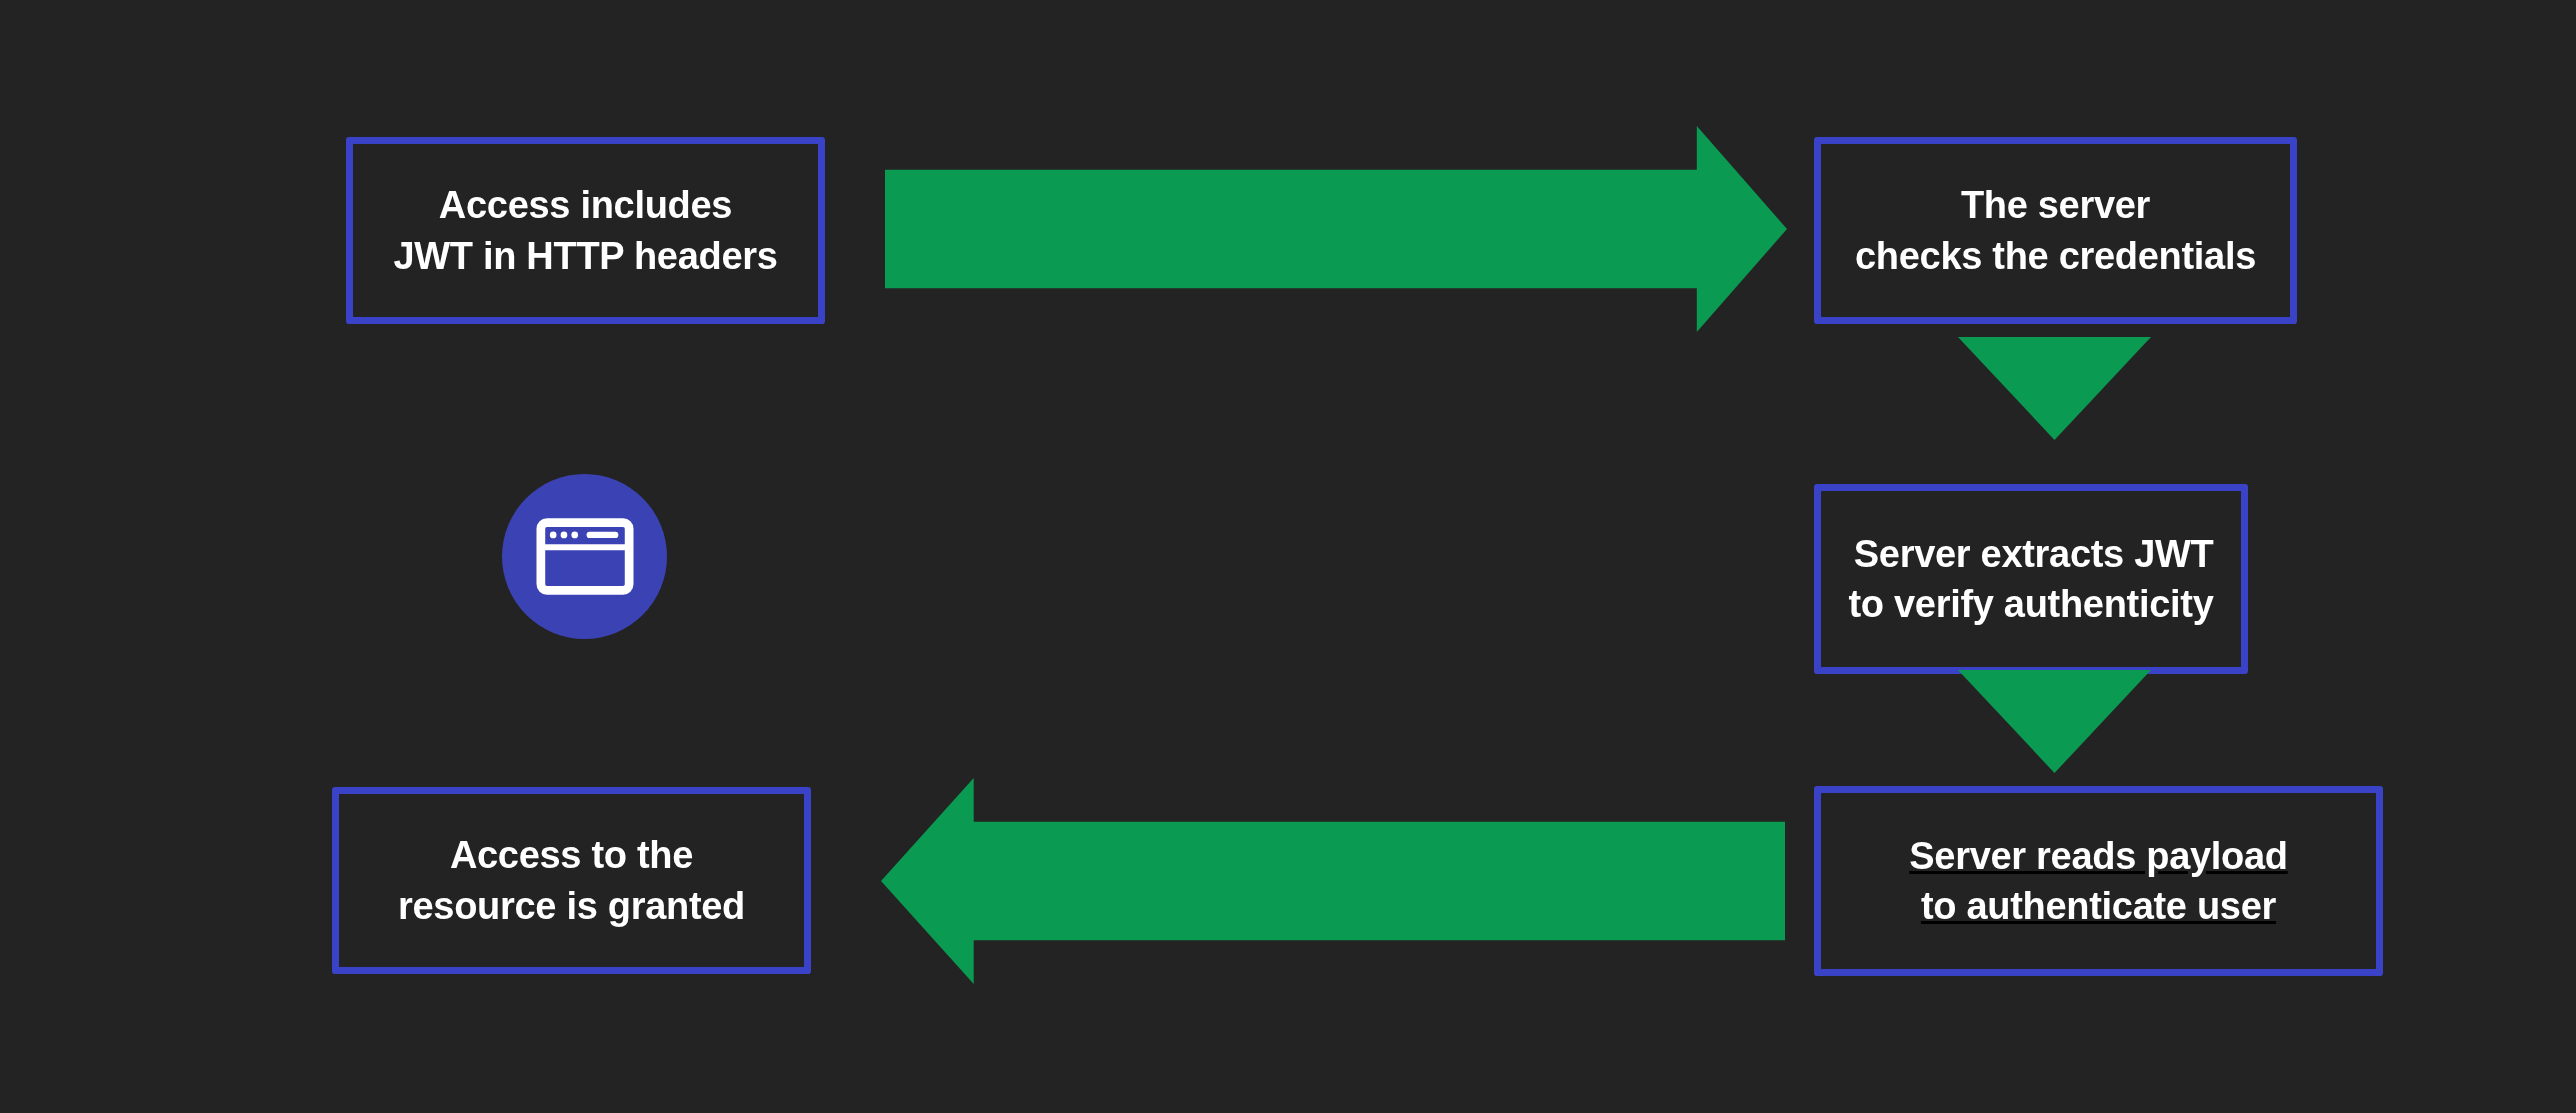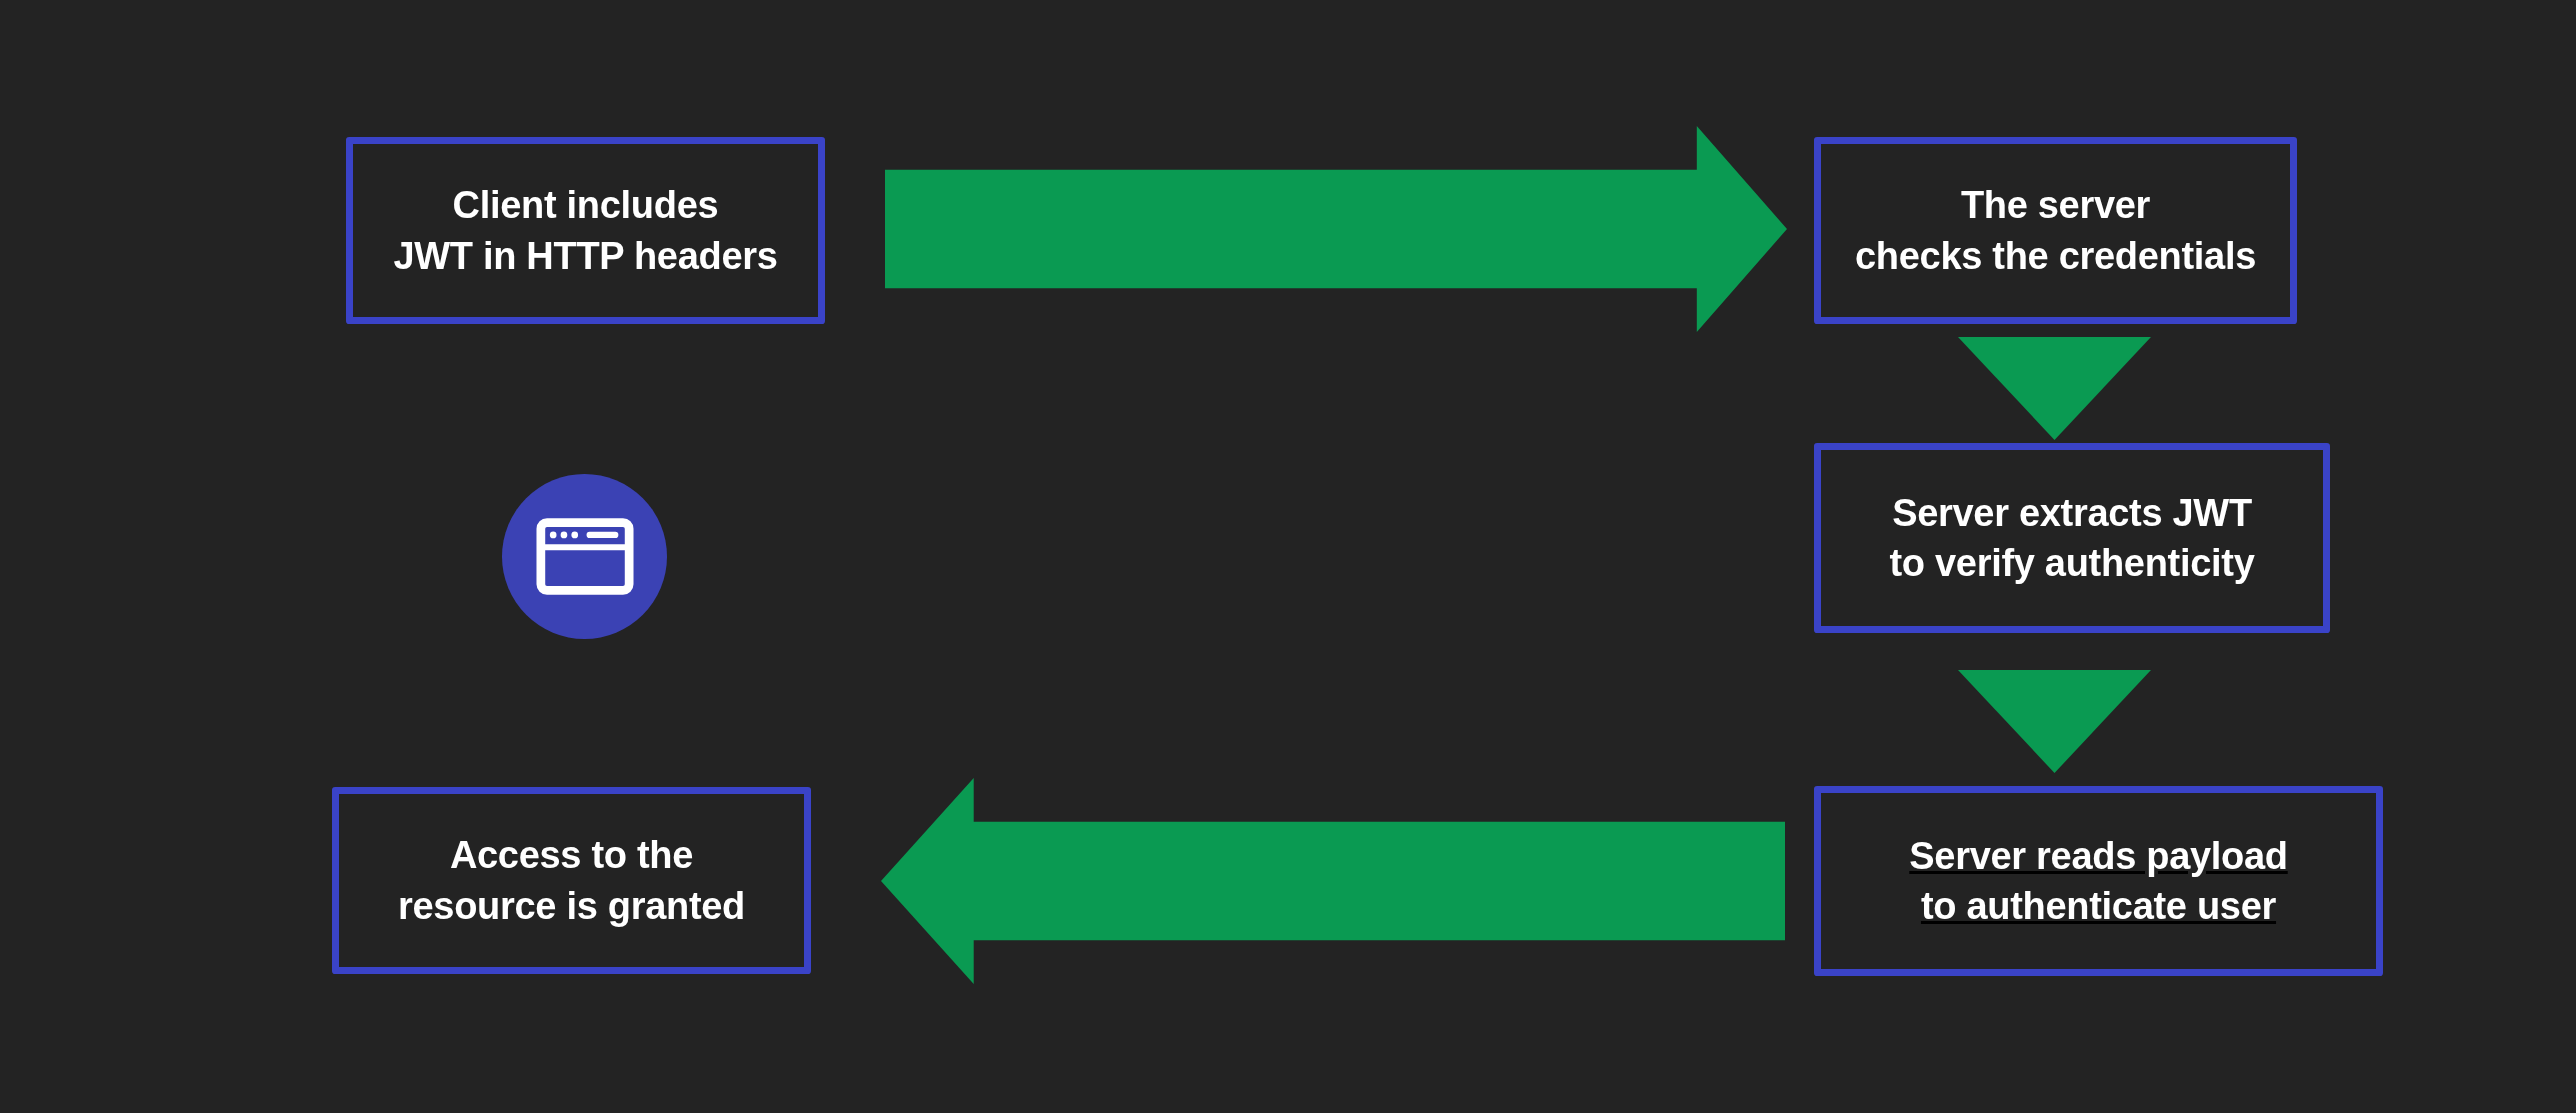--- a/index.html
+++ b/index.html
@@ -36,21 +36,21 @@
     line-height: 1.32;
     letter-spacing: -0.3px;
     white-space: pre-line;
     font-family: "Liberation Sans", "DejaVu Sans", sans-serif;
   }
 
   
   #box-client        { left: 346px;  top: 137px;  width: 479px;  height: 187px; }
   #box-access        { left: 332px;  top: 787px; width: 479px;  height: 187px; }
   #box-server-check  { left: 1814px; top: 137px;  width: 483px;  height: 187px; justify-content: center; }
-  #box-server-extract{ left: 1814px; top: 443px;  width: 516px;  height: 190px; }
+  #box-server-extract{ left: 1814px; top: 484px;  width: 434px;  height: 190px; text-align: right; }
   #box-server-read   { left: 1814px; top: 786px; width: 569px;  height: 190px; text-decoration: underline; }
 
   
   .arrow-svg {
     position: absolute;
     display: block;
     overflow: visible;
   }
   #arrow-right-wrap { left: 885px; top: 126px;  width: 902px; height: 206px; }
   #arrow-left-wrap  { left: 881px; top: 778px; width: 904px; height: 206px; }
@@ -71,21 +71,21 @@
     justify-content: center;
   }
   #client-icon-badge svg { display: block; }
 </style>
 </head>
 <body>
 
 <div id="canvas">
 
   <div class="flow-box" id="box-client">
-    <span class="box-label">Client includes
+    <span class="box-label">Access includes
 JWT in HTTP headers</span>
   </div>
 
   <svg class="arrow-svg" id="arrow-right-wrap" viewBox="0 0 1750 400" preserveAspectRatio="none">
     <polygon points="0,85 1575,85 1575,0 1750,200 1575,400 1575,315 0,315" fill="#0a9a52"></polygon>
   </svg>
 
   <div class="flow-box" id="box-server-check">
     <span class="box-label">The server
 checks the credentials</span>

